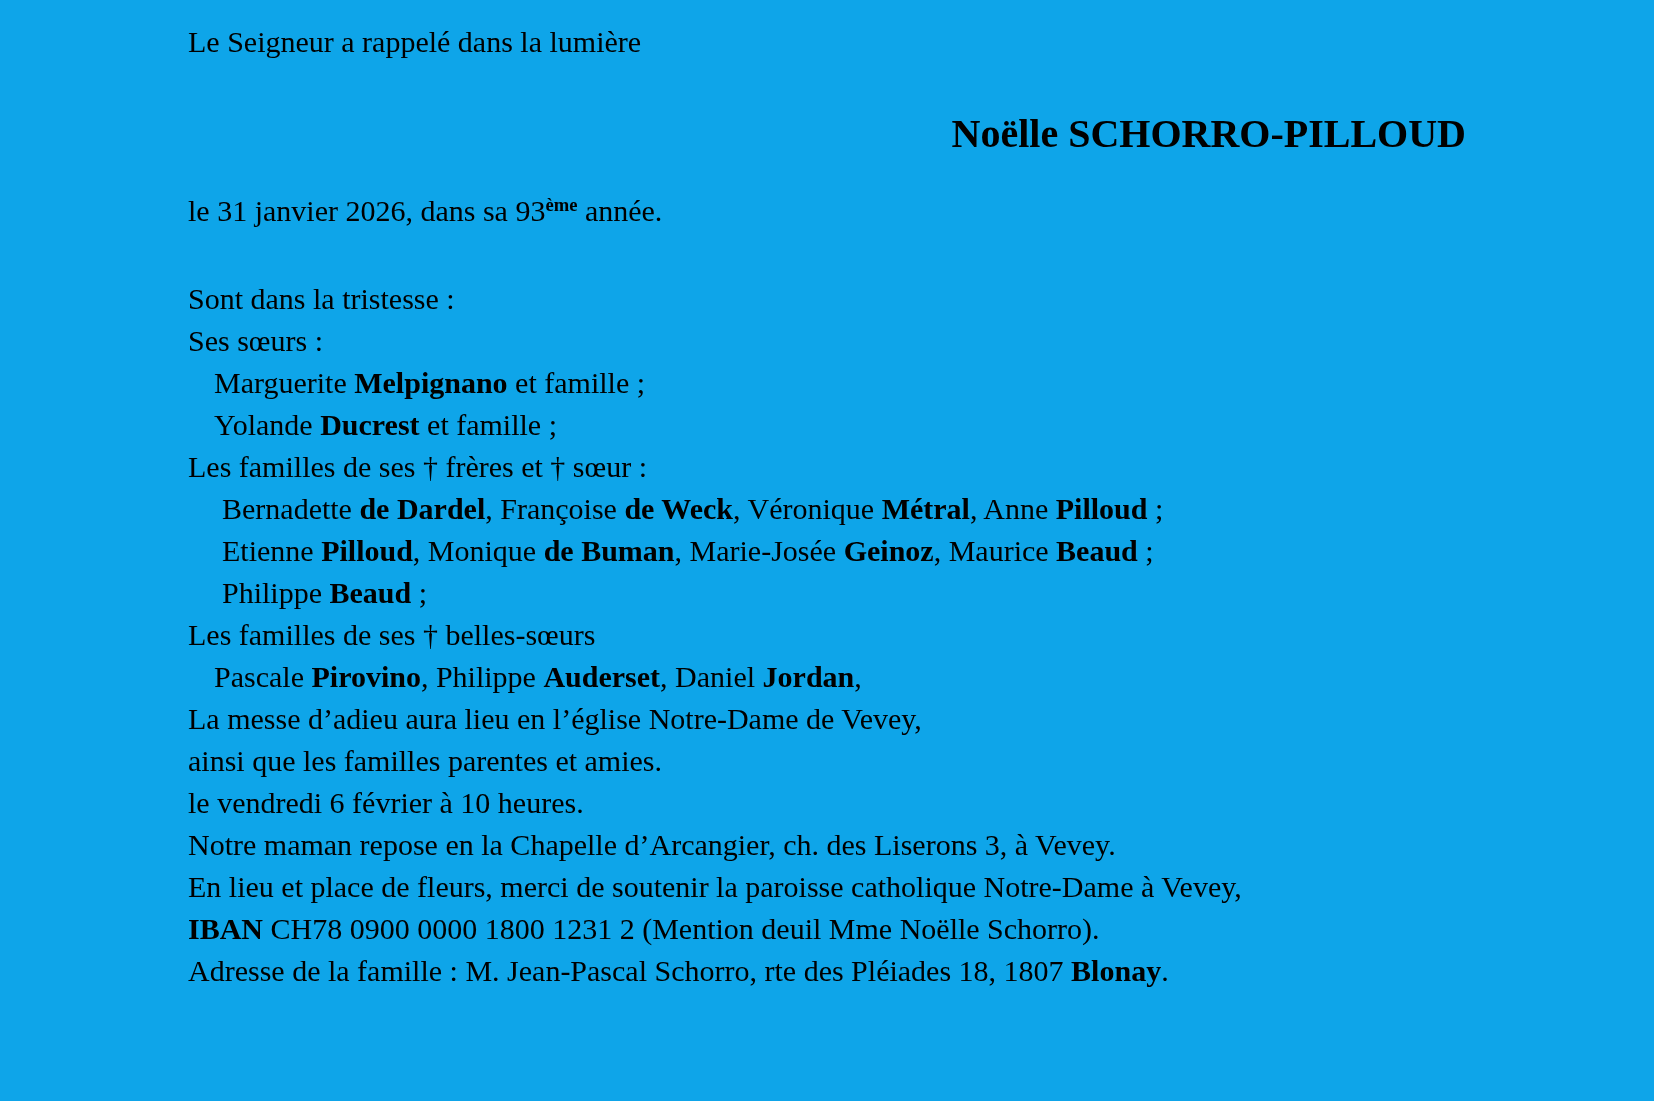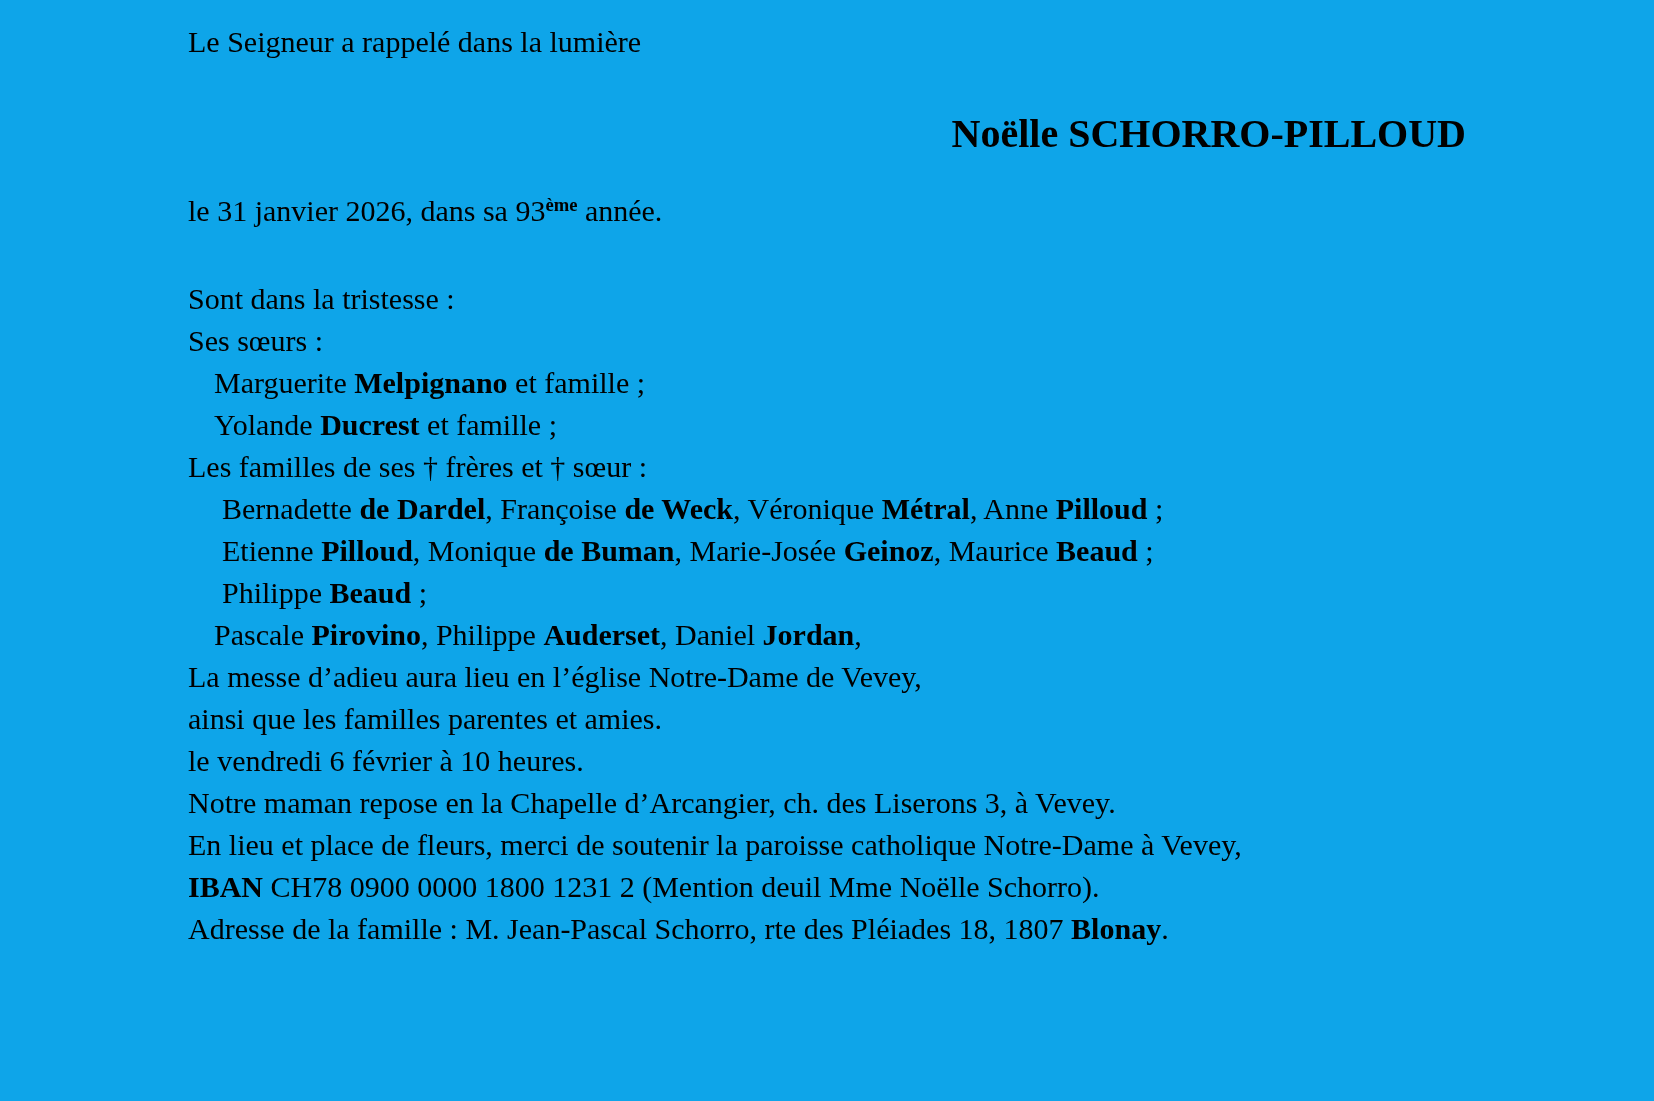--- a/index.html
+++ b/index.html
@@ -59,20 +59,21 @@
     <div class="line date-line" id="date-line"><span>le 31 janvier 2026, dans sa 93</span><sup class="ord">ème</sup><span> année.</span></div>
     <div id="body-lines">
         <div class="line gap"><span>Sont dans la tristesse :</span></div>
         <div class="line"><span>Ses sœurs :</span></div>
         <div class="line ind1"><span>Marguerite </span><span class="b">Melpignano</span><span> et famille ;</span></div>
         <div class="line ind1"><span>Yolande </span><span class="b">Ducrest</span><span> et famille ;</span></div>
         <div class="line"><span>Les familles de ses † frères et † sœur :</span></div>
         <div class="line ind2"><span>Bernadette </span><span class="b">de Dardel</span><span>, Françoise </span><span class="b">de Weck</span><span>, Véronique </span><span class="b">Métral</span><span>, Anne </span><span class="b">Pilloud</span><span> ;</span></div>
         <div class="line ind2"><span>Etienne </span><span class="b">Pilloud</span><span>, Monique </span><span class="b">de Buman</span><span>, Marie-Josée </span><span class="b">Geinoz</span><span>, Maurice </span><span class="b">Beaud</span><span> ;</span></div>
         <div class="line ind2"><span>Philippe </span><span class="b">Beaud</span><span> ;</span></div>
+        <div class="line"><span>Les familles de ses † belles-sœurs</span></div>
         <div class="line ind1"><span>Pascale </span><span class="b">Pirovino</span><span>, Philippe </span><span class="b">Auderset</span><span>, Daniel </span><span class="b">Jordan</span><span>,</span></div>
         <div class="line"><span>La messe d’adieu aura lieu en l’église Notre-Dame de Vevey,</span></div>
         <div class="line"><span>ainsi que les familles parentes et amies.</span></div>
         <div class="line"><span>le vendredi 6 février à 10 heures.</span></div>
         <div class="line"><span>Notre maman repose en la Chapelle d’Arcangier, ch. des Liserons 3, à Vevey.</span></div>
         <div class="line"><span>En lieu et place de fleurs, merci de soutenir la paroisse catholique Notre-Dame à Vevey,</span></div>
         <div class="line"><span class="b">IBAN</span><span> CH78 0900 0000 1800 1231 2 (Mention deuil Mme Noëlle Schorro).</span></div>
         <div class="line"><span>Adresse de la famille : M. Jean-Pascal Schorro, rte des Pléiades 18, 1807 </span><span class="b">Blonay</span><span>.</span></div>
       </div>
   </div>

